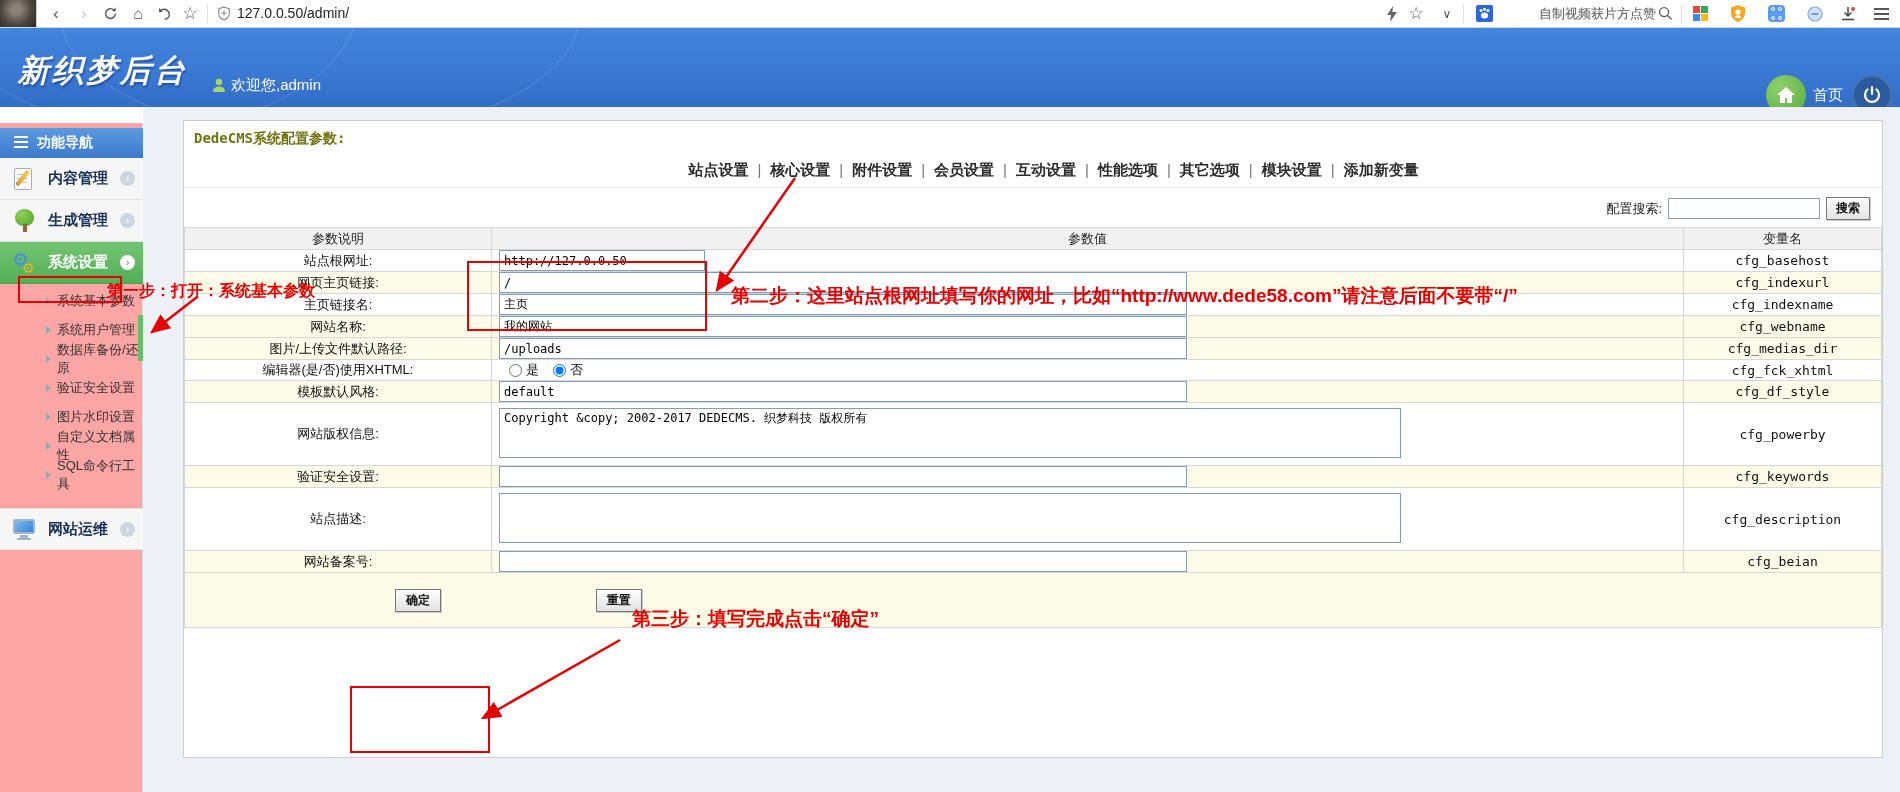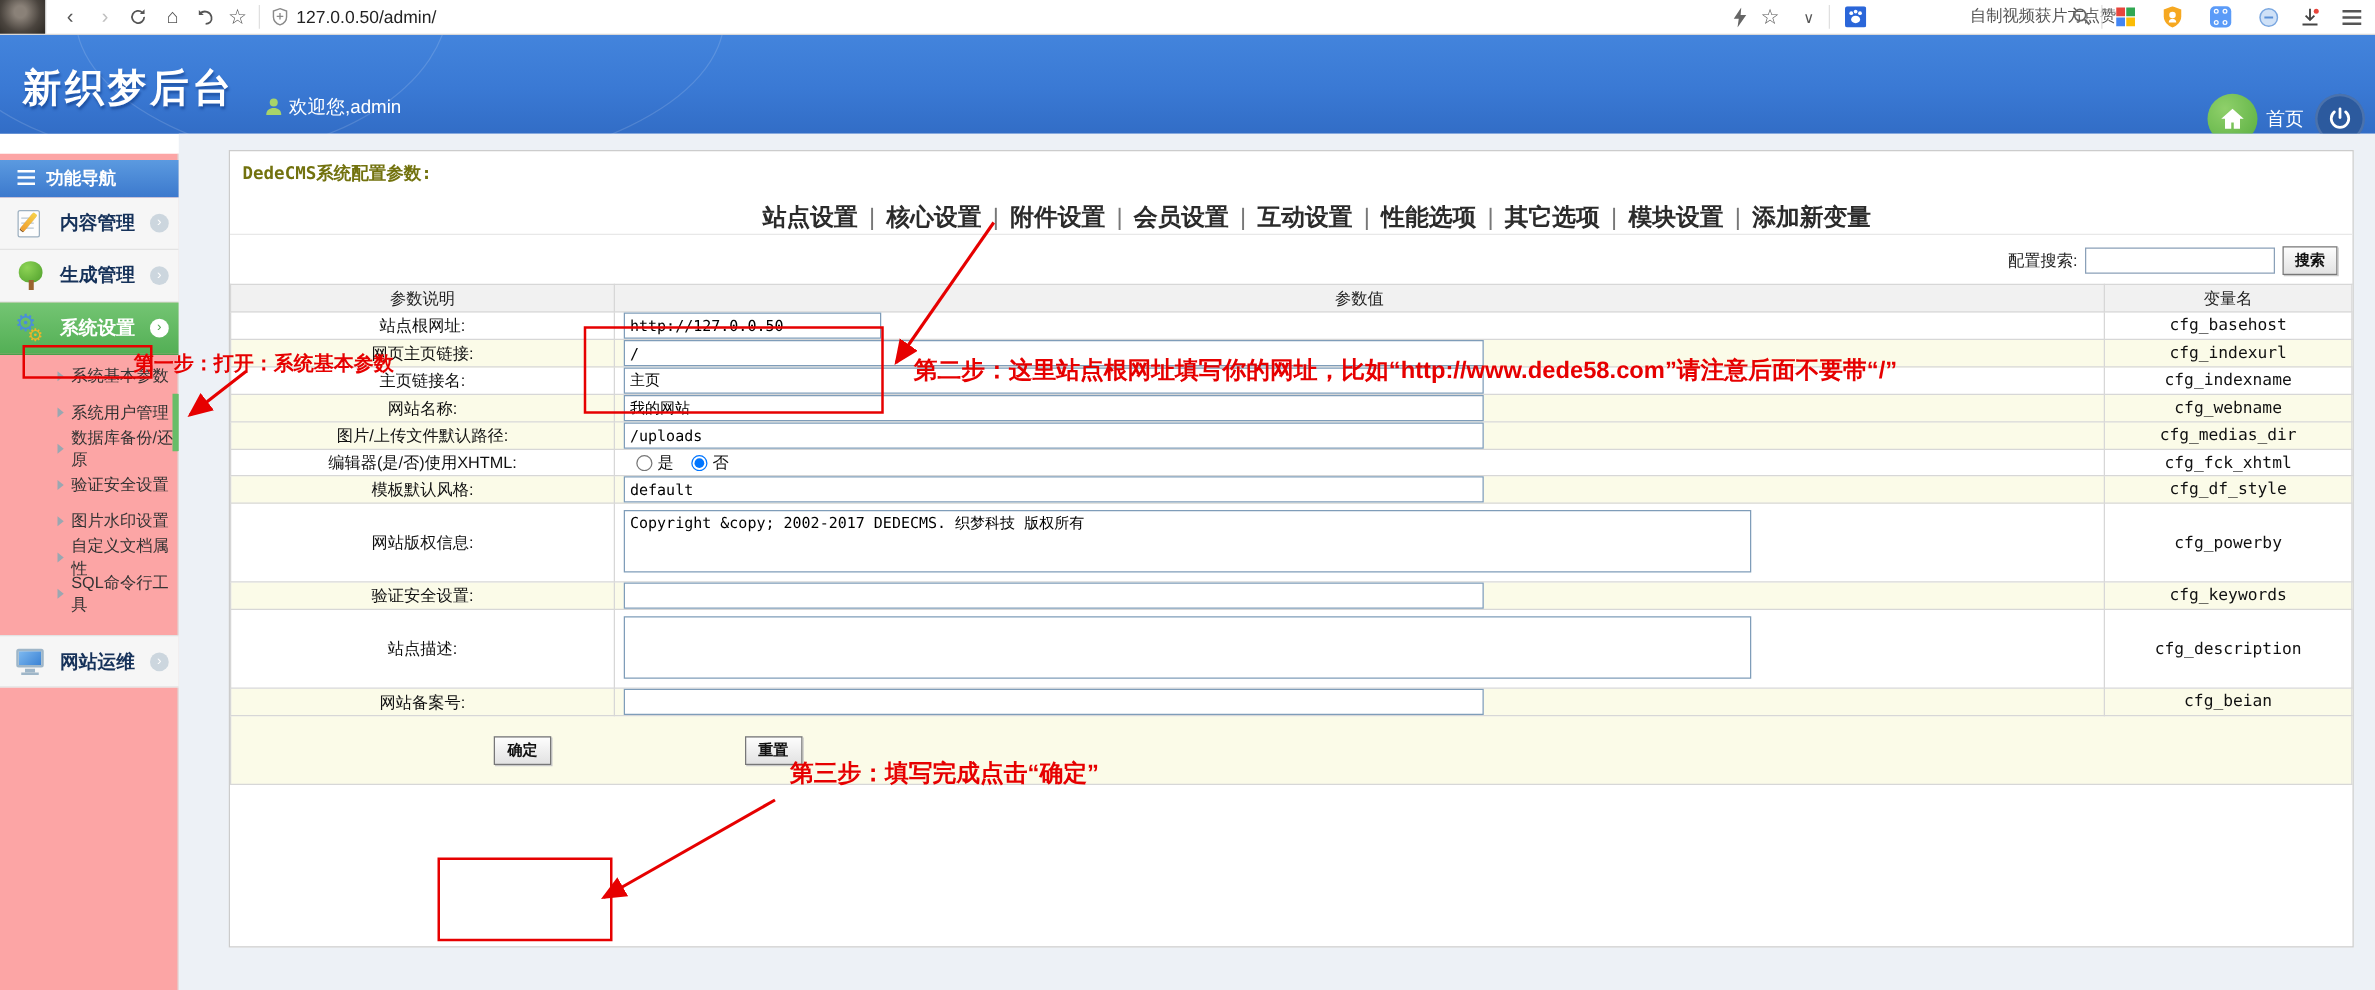--- a/index.html
+++ b/index.html
@@ -6,33 +6,33 @@
   html,body { width:1900px; height:792px; font-family:"Liberation Sans",sans-serif; background:#fff; overflow:hidden; }
   #stage { position:relative; width:1900px; height:792px; }
 
   
   #browser-bar { position:absolute; left:0; top:0; width:1900px; height:28px; background:#fff; border-bottom:1px solid #d8d8d8; }
   #avatar { position:absolute; left:0; top:0; width:37px; height:27px; background:radial-gradient(circle at 45% 35%, #8a8178 0 18%, #4a443e 60%, #2b2722); border-right:1px solid #ccc; }
   .bicon { position:absolute; top:0; height:27px; display:flex; align-items:center; justify-content:center; color:#555; font-size:16px; cursor:pointer; }
   .bicon.dis { color:#c0c0c0; }
   .vsep { position:absolute; top:4px; width:1px; height:19px; background:#e0e0e0; }
   #url-text { position:absolute; left:237px; top:0; height:27px; line-height:27px; font-size:14px; color:#222; }
-  #chrome-search-text { position:absolute; left:1576px; top:0; height:27px; line-height:27px; font-size:13px; color:#555;font-family:Liberation Mono, monospace; }
+  #chrome-search-text { position:absolute; left:1539px; top:0; height:27px; line-height:27px; font-size:13px; color:#555; }
   .grid4 { position:absolute; top:6px; width:15px; height:15px; display:grid; grid-template-columns:7px 7px; gap:1px; }
   .grid4 i { display:block; width:7px; height:7px; }
   #blue-grid { position:absolute; top:5px; width:17px; height:17px; background:#5b9bf8; border-radius:4px; display:grid; grid-template-columns:5px 5px; gap:2px; padding:2px 0 0 3px; }
   #blue-grid i { width:4px; height:4px; border:1px solid #fff; border-radius:2px; }
   #burger { position:absolute; top:8px; width:15px; }
   #burger i { display:block; height:2px; background:#555; margin-bottom:3px; }
 
   
   #app-header { position:absolute; left:0; top:28px; width:1900px; height:79px;
     background:linear-gradient(180deg,#4384dc 0%, #3a79d4 55%, #326dc6 100%); overflow:hidden; }
   .wave { position:absolute; border:1px solid rgba(255,255,255,.14); border-radius:50%; }
-  #logo { position:absolute; left:18px; top:22px; font-size:31px; font-weight:bold; color:#fff; letter-spacing:3px; text-shadow:1px 2px 2px rgba(0,40,110,.45); }
+  #logo { position:absolute; left:18px; top:22px; font-size:31px; font-weight:bold; font-style:italic; color:#fff; letter-spacing:3px; text-shadow:1px 2px 2px rgba(0,40,110,.45); }
   #welcome-wrap { position:absolute; left:212px; top:48px; display:flex; align-items:center; gap:5px; color:#fff; font-size:15px; }
   #home-btn { position:absolute; left:1766px; top:47px; width:40px; height:40px; border-radius:50%; background:radial-gradient(circle at 35% 30%, #8fd06a, #57ad3f); display:flex; align-items:center; justify-content:center; cursor:pointer; }
   #home-label { position:absolute; left:1813px; top:58px; color:#fff; font-size:15px; cursor:pointer; }
   #power-btn { position:absolute; left:1852px; top:47px; width:40px; height:40px; border-radius:50%; background:#2c5a9e; box-shadow:inset 0 0 0 2px rgba(255,255,255,.15); display:flex; align-items:center; justify-content:center; cursor:pointer; }
 
   
   #sidebar { position:absolute; left:0; top:123px; width:143px; height:685px; background:#fca5a5; border-right:1px solid #dcdcdc; }
   #nav-title { position:absolute; left:0; top:5px; width:143px; height:30px; background:linear-gradient(180deg,#5b9ae0,#3c79cd); color:#fff; font-size:14px; font-weight:bold; display:flex; align-items:center; gap:9px; padding-left:14px; }
   .listbars i { display:block; width:14px; height:2px; background:#fff; margin-bottom:3px; }
   .side-item { position:absolute; left:0; width:143px; height:42px; background:#f6f6f6; border-bottom:1px solid #e3e3e3; display:flex; align-items:center; cursor:pointer; }
@@ -61,21 +61,21 @@
   .sub-item { height:29px; display:flex; align-items:center; padding-left:22px; cursor:pointer;margin-left:24px; }
   .sub-item .tri { width:0; height:0; border-left:5px solid #9aa7b1; border-top:4px solid transparent; border-bottom:4px solid transparent; margin-right:6px; }
   .sub-item .txt { font-size:13px; color:#333; }
   #ops-item { top:385px; border-top:1px solid #e3e3e3; }
   #collapse-tab { position:absolute; left:138px; top:192px; width:9px; height:46px; background:#67bd68; border-radius:0 5px 5px 0; cursor:pointer; }
 
   
   #main-bg { position:absolute; left:143px; top:107px; width:1757px; height:685px; background:#edf1f6; }
   #panel { position:absolute; left:183px; top:120px; width:1700px; height:638px; background:#fff; border:1px solid #ccc; }
   #panel-title { position:absolute; left:10px; top:9px; font-family:"DejaVu Sans Mono",monospace; font-size:14px; font-weight:bold; color:#72720e; }
-  #config-tabs { position:absolute; left:0; top:40px; width:100%; text-align:center; font-size:19px; font-weight:bold; color:#2b2b2b;padding-left:41px; }
+  #config-tabs { position:absolute; left:0; top:40px; width:100%; text-align:center; font-size:15px; font-weight:bold; color:#2b2b2b;padding-left:41px; }
   #config-tabs .tab { cursor:pointer; }
   #config-tabs .tabsep { color:#777; margin:0 9px; font-weight:normal; }
   #tabs-rule { position:absolute; left:0; top:66px; width:100%; height:1px; background:#e8e8e8; }
   #search-row { position:absolute; right:12px; top:76px; display:flex; align-items:center; gap:6px; }
   #search-label { font-size:13px; color:#222; }
   #config-search-input { width:152px; height:21px; border:1px solid #8aa0b8; font-size:12px; padding:0 4px; }
   .classic-btn { background:linear-gradient(#fdfdfd,#e2e2e2); border:1px solid #777; font-size:12px; font-weight:bold; color:#111; padding:2px 9px; cursor:pointer; box-shadow:1px 1px 0 #c9c9c9; }
   #config-table { position:absolute; left:0; top:106px; width:100%; border-collapse:collapse; }
   #config-table th { background:#f1f1f1; border:1px solid #d7d7d7; height:22px; font-size:13px; font-weight:normal; color:#222; }
   #config-table td { border:1px solid #d7d7d7; font-size:13px; color:#111; }

